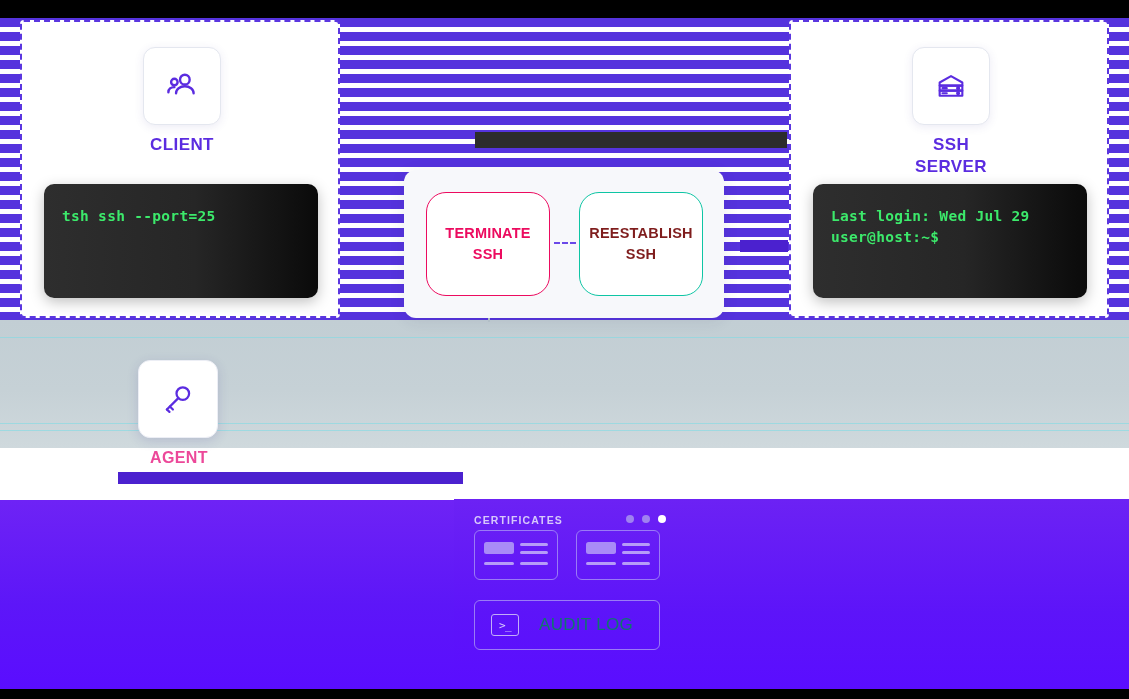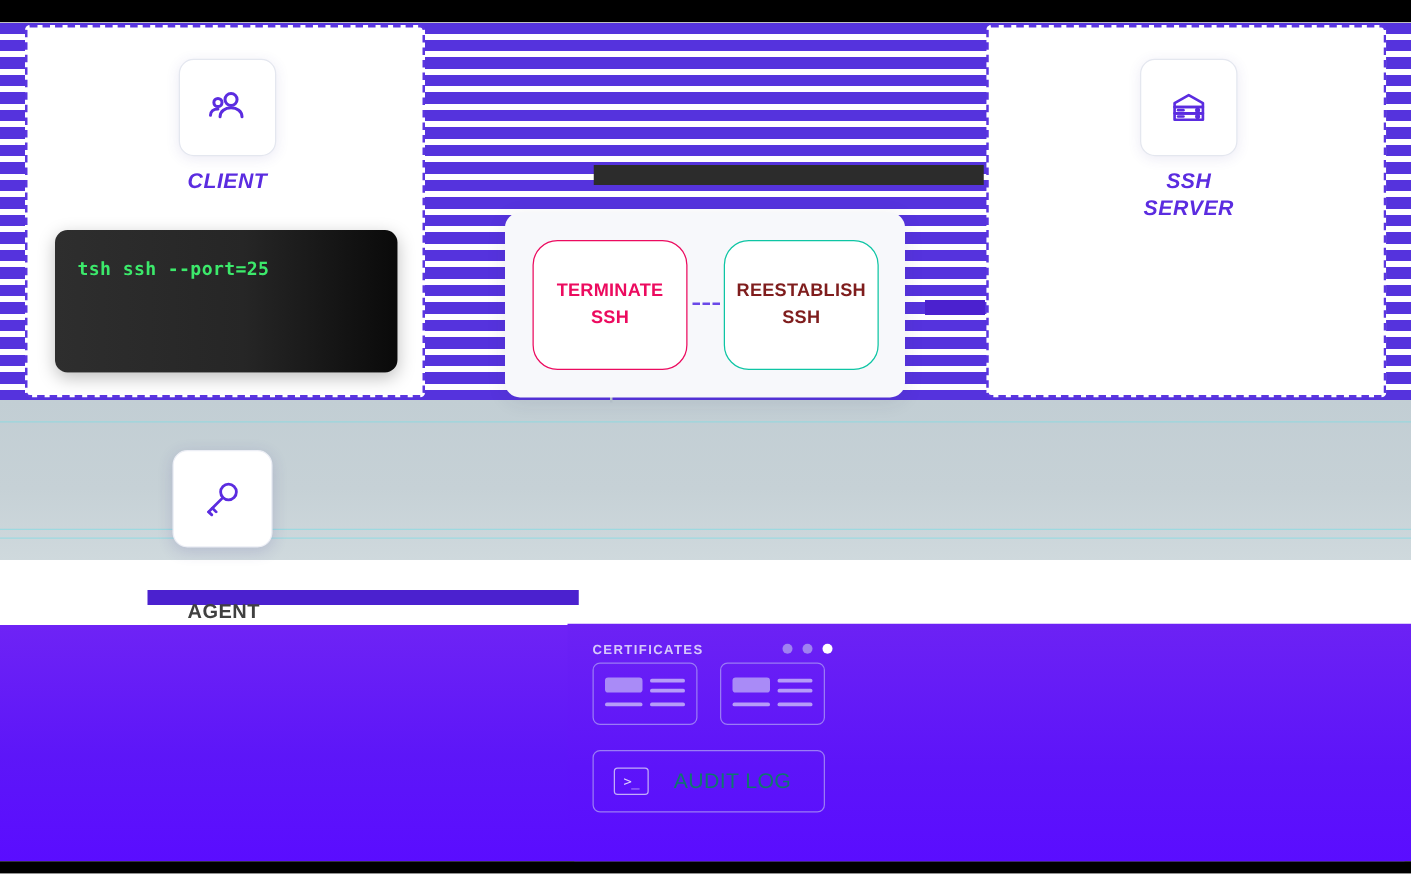--- a/index.html
+++ b/index.html
@@ -71,21 +71,20 @@
     display: flex; align-items: center; justify-content: center;
   }
   .node-label {
     position: absolute;
     color: #5b2ce0;
     font-size: 17px;
     font-weight: 700;
     letter-spacing: 0.4px;
     text-align: center;
     line-height: 22px;
-    font-style: italic;
   }
 
   .term {
     position: absolute;
     background: linear-gradient(to right, #2e2e2e 0%, #262626 55%, #0a0a0a 100%);
     border-radius: 10px;
     padding: 22px 18px;
     font-family: "DejaVu Sans Mono", "Liberation Mono", monospace;
     font-size: 14.5px;
     font-weight: 700;
@@ -185,23 +184,22 @@
   .agent-tile {
     position: absolute; left: 138px; top: 360px;
     width: 80px; height: 78px;
     background: #ffffff; border-radius: 12px;
     border: 1px solid #eceef5;
     box-shadow: 0 3px 12px rgba(60,50,140,0.16);
     display: flex; align-items: center; justify-content: center;
   }
   .agent-label {
     position: absolute; left: 138px; top: 449px; width: 82px;
-    text-align: center; color: #404040; font-size: 16px; font-weight: 700;
+    text-align: center; color: #ec4899; font-size: 16px; font-weight: 700;
     letter-spacing: 0.4px;
-    margin-top: 32px;
   }
 
   .conn-line { position: absolute; background: #b9c6cd; }
   .arrow-up {
     position: absolute;
     width: 0; height: 0;
     border-left: 8px solid transparent;
     border-right: 8px solid transparent;
     border-bottom: 14px solid #aebcc4;
   }
@@ -248,20 +246,24 @@
         <line x1="6" y1="13.5" x2="9" y2="13.5"></line>
         <line x1="6" y1="17.1" x2="9" y2="17.1"></line>
         <circle cx="17" cy="13.5" r="0.7" fill="#5b2ce0"></circle>
         <circle cx="17" cy="17.1" r="0.7" fill="#5b2ce0"></circle>
       </svg>
     </div>
     <div class="node-label" style="left:0; top:112px; width:320px;">
       <span>SSH</span><br>
       <span>SERVER</span>
     </div>
+    <div class="term" style="left:22px; top:162px; width:274px; height:114px;">
+      <span>Last login: Wed Jul 29</span><br>
+      <span>user@host:~$</span>
+    </div>
   </div>
 
   <div class="glitch-bar" style="left:475px; top:132px; width:312px; height:16px;"></div>
   <div class="glitch-bar-purple" style="left:118px; top:472px; width:345px; height:12px;"></div>
   <div class="glitch-bar-purple" style="left:740px; top:240px; width:48px; height:12px;"></div>
 
   <div class="center-card">
     <div class="ssh-box ssh-terminate">
       <span>
         <span>TERMINATE</span><br><span>SSH</span>

